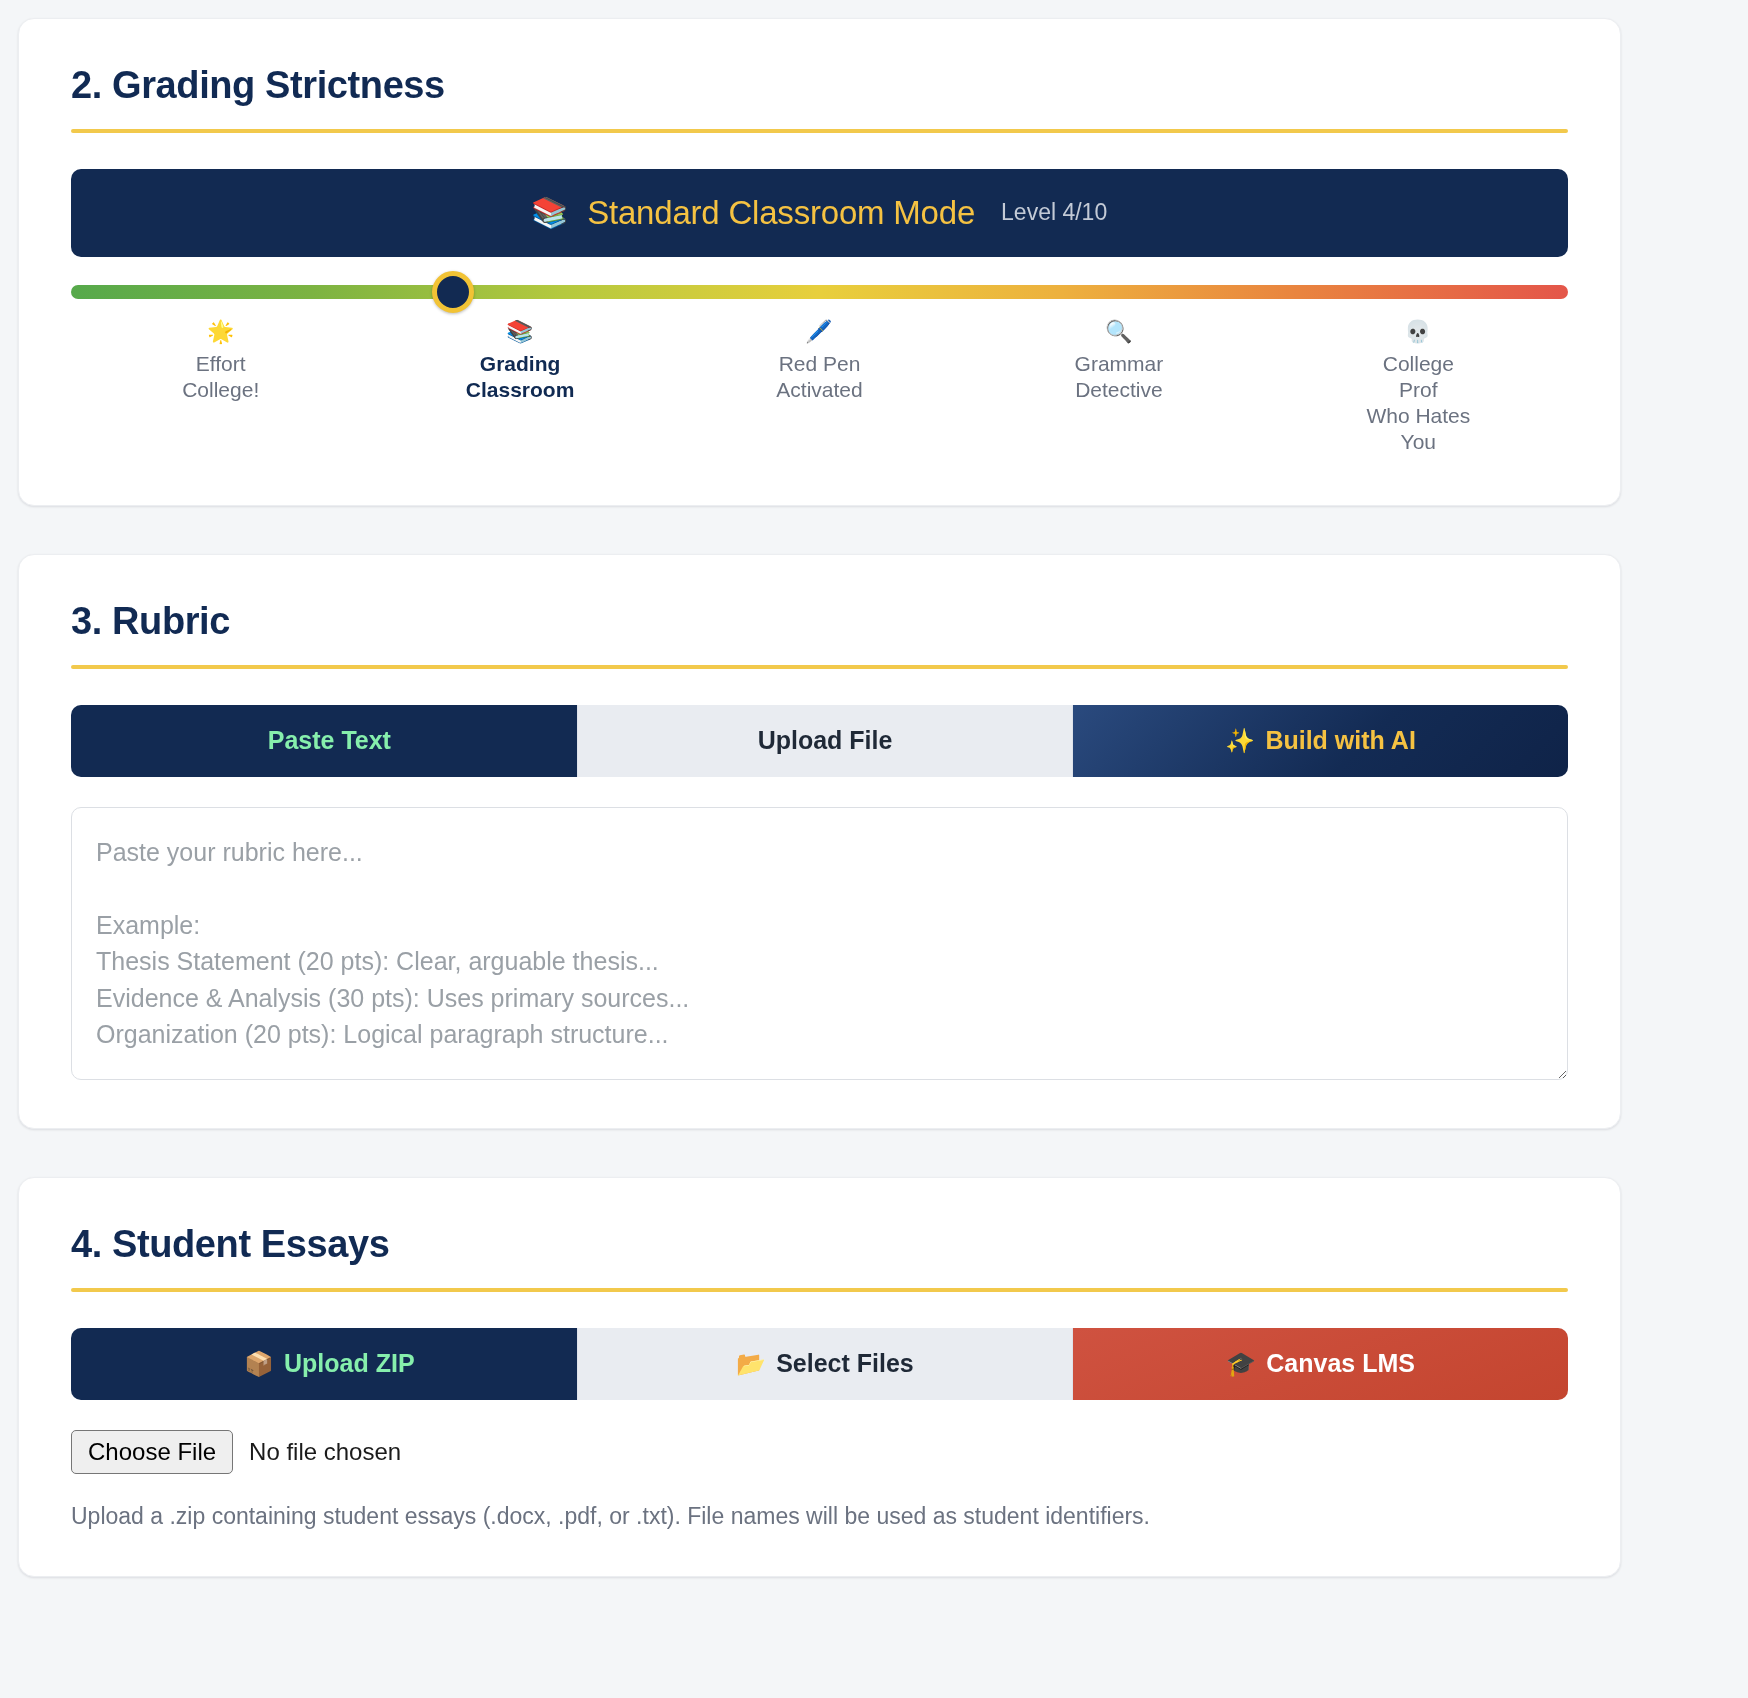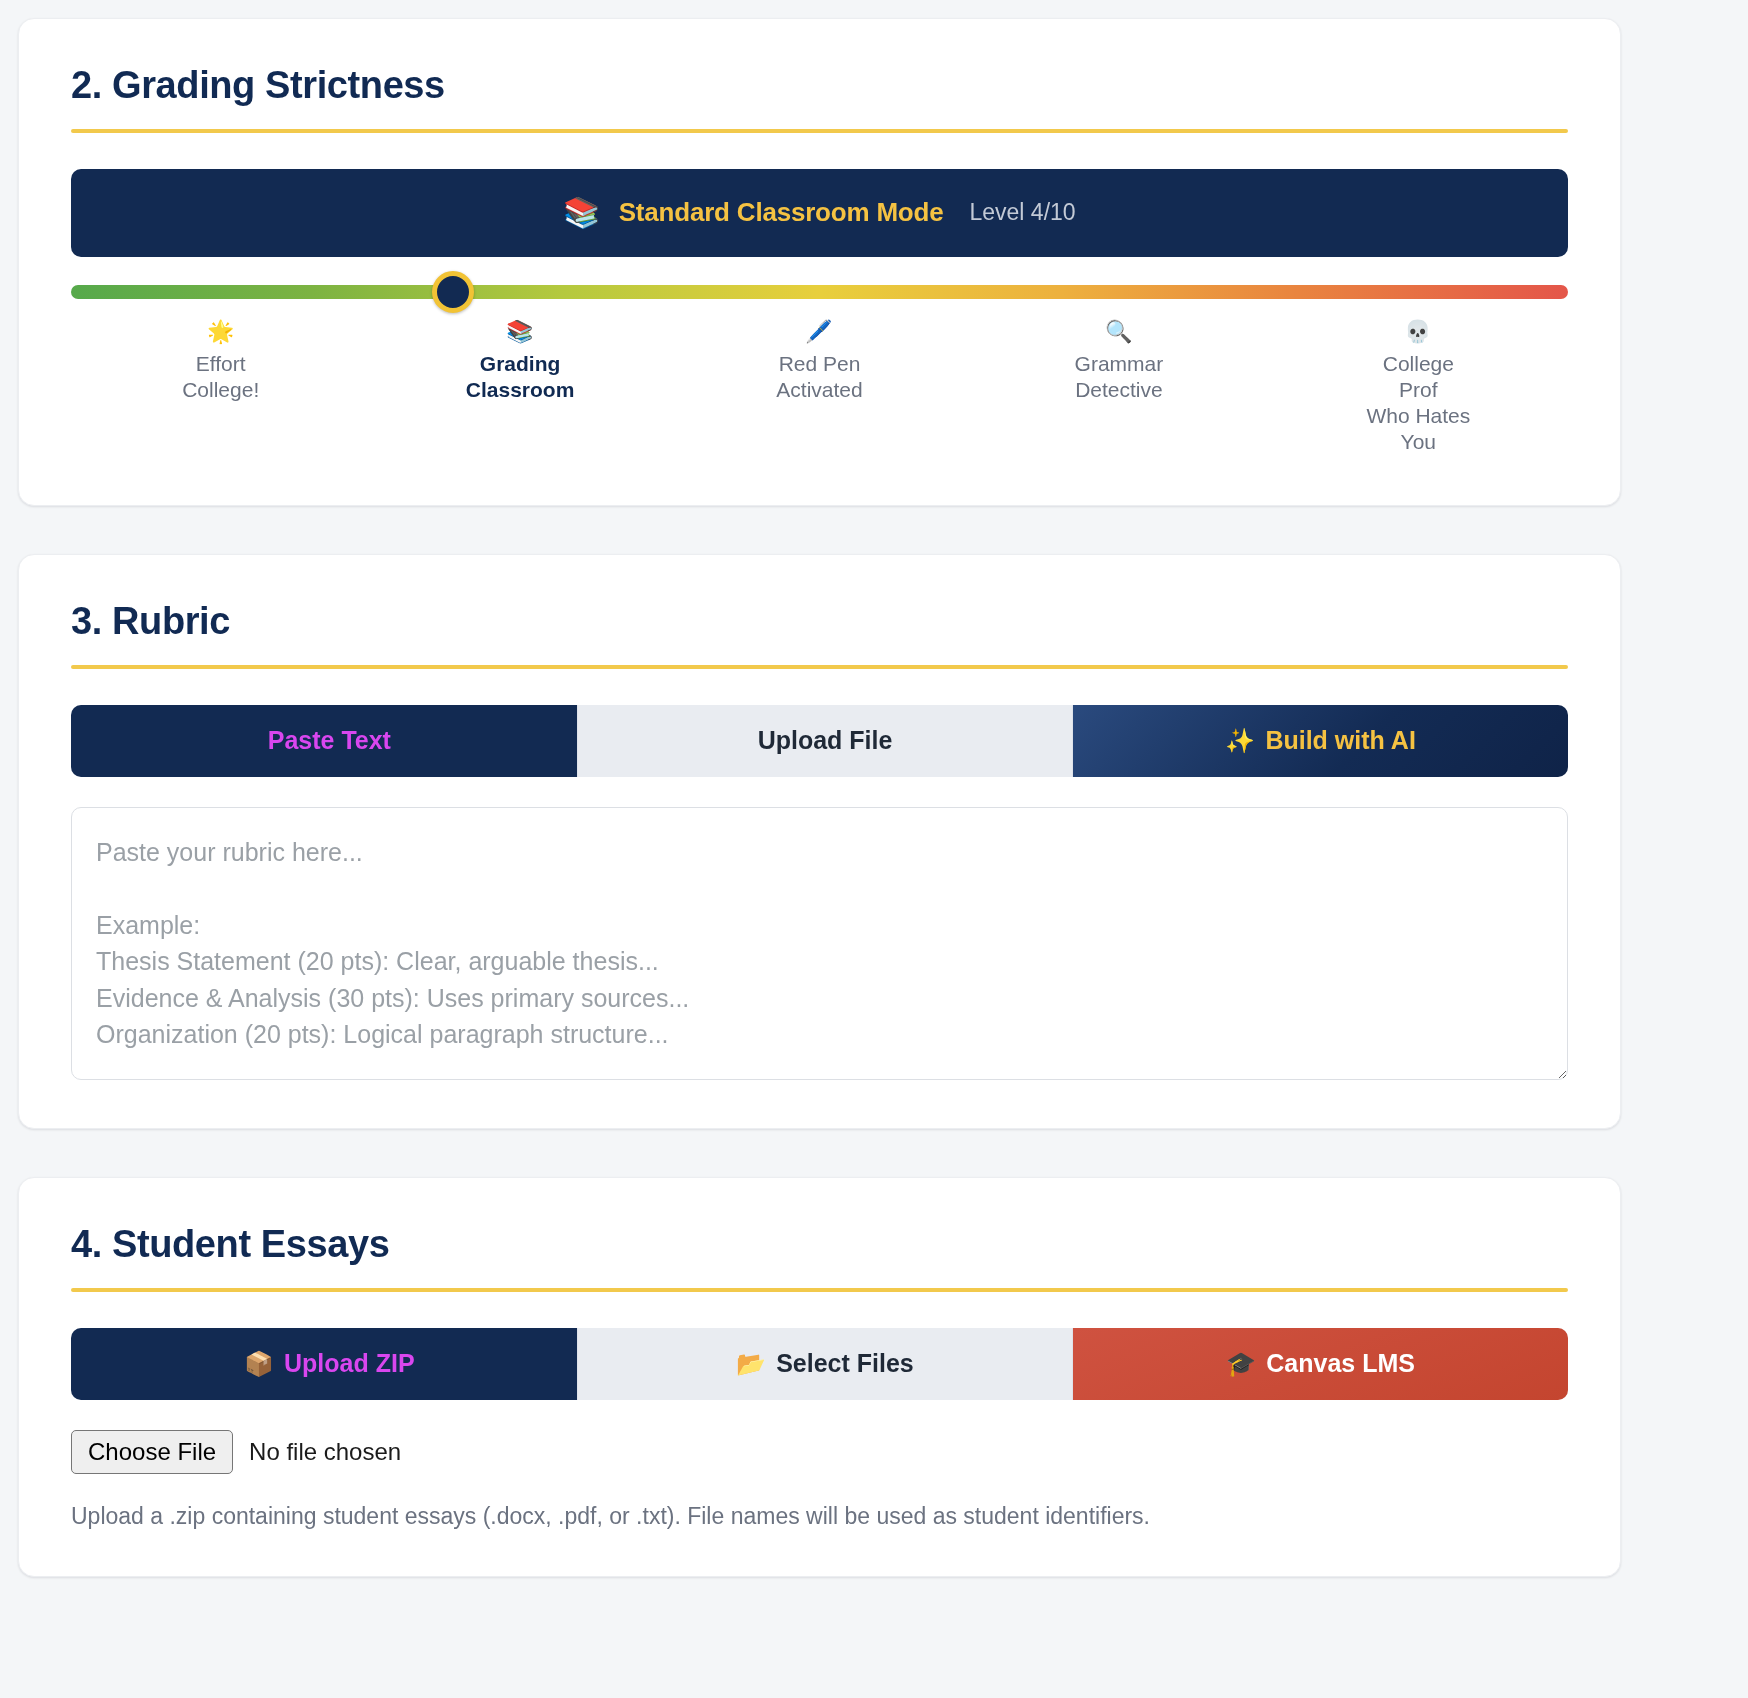--- a/index.html
+++ b/index.html
@@ -52,22 +52,22 @@
     height: 88px;
     display: flex;
     align-items: center;
     justify-content: center;
     gap: 18px;
     margin-bottom: 28px;
   }
   .mode-emoji { font-size: 30px; line-height: 1; }
   .mode-name {
     font-family: "Liberation Sans Narrow", "Liberation Sans", sans-serif;
-    font-weight: bold;
-    font-size: 26px;
+    font-weight: normal;
+    font-size: 33px;
     color: #f5c242;
     letter-spacing: -0.2px;
   }
   .mode-level {
     font-size: 23px;
     color: #c3cad6;
     margin-left: 8px;
   }
 
   
@@ -134,21 +134,21 @@
     font-size: 25px;
     color: #1f2937;
     background: #e9ecf1;
     cursor: pointer;
     border-right: 1px solid #dfe3ea;
     box-sizing: border-box;
   }
   .tab:last-child { border-right: none; }
   .tab.active-dark {
     background: #122a52;
-    color: #d946ef;
+    color: #86efac;
     padding-left: 11px;
   }
   .tab.ai {
     background: linear-gradient(135deg, #2a4a7e 0%, #132b54 58%, #0f2348 100%);
     color: #f5c242;
   }
   .tab.canvas {
     background: linear-gradient(160deg, #cf5240 0%, #c4452f 100%);
     color: #ffffff;
   }

